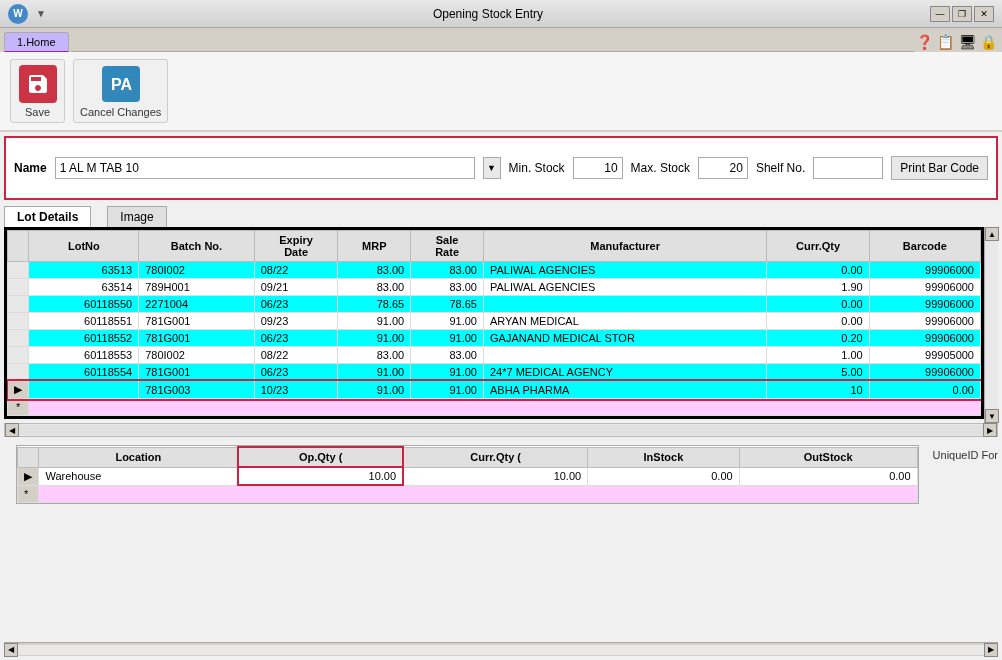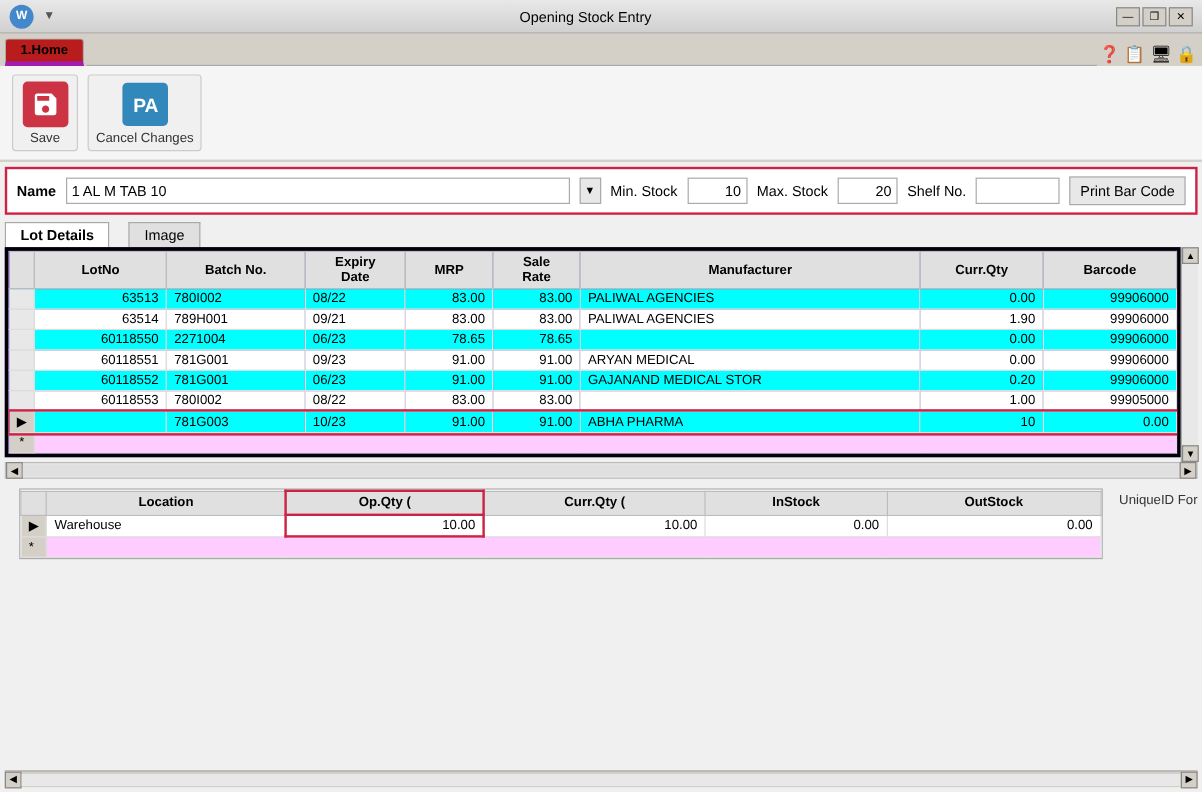--- a/index.html
+++ b/index.html
@@ -31,21 +31,21 @@
     }
     .tab {
       background: #e8e8e8;
       border: 1px solid #aaa;
       border-bottom: none;
       padding: 3px 12px;
       font-size: 11px;
       cursor: pointer;
       border-radius: 3px 3px 0 0;
     }
-    .tab.active { background: #b91c1c; border-bottom: 4px solid #a21caf; font-weight: bold; }
+    .tab.active { background: #c4b5fd; border-bottom: 1px solid #a21caf; }
 
     
     .toolbar {
       background: #f5f5f5;
       border-bottom: 2px solid #d4d0c8;
       padding: 6px 10px;
       display: flex;
       gap: 8px;
       align-items: center;
       min-height: 80px;
@@ -83,21 +83,21 @@
       display: flex; align-items: center; justify-content: center;
       color: white; font-size: 16px;
     }
     .toolbar-btn-label { font-size: 11px; color: #333; text-align: center; }
 
     
     .name-row {
       display: flex;
       align-items: center;
       gap: 8px;
-      padding: 6px 8px;
+      padding: 18px 8px;
       border: 2px solid #cc2244;
       background: white;
       margin-bottom: 6px;
     }
     .name-label { font-weight: bold; font-size: 12px; white-space: nowrap; }
     .name-input {
       flex: 1;
       border: 1px solid #aaa;
       padding: 2px 4px;
       font-size: 12px;
@@ -398,20 +398,31 @@
               <td class="cell-right">60118553</td>
               <td>780I002</td>
               <td>08/22</td>
               <td class="cell-right">83.00</td>
               <td class="cell-right">83.00</td>
               <td></td>
               <td class="cell-right">1.00</td>
               <td class="cell-right">99905000</td>
             </tr>
 
+            <tr class="row-cyan">
+              <td class="arrow-cell"></td>
+              <td class="cell-right">60118554</td>
+              <td>781G001</td>
+              <td>06/23</td>
+              <td class="cell-right">91.00</td>
+              <td class="cell-right">91.00</td>
+              <td>24*7 MEDICAL AGENCY</td>
+              <td class="cell-right">5.00</td>
+              <td class="cell-right">99906000</td>
+            </tr>
 
             <tr style="background:#00ffff; outline: 2px solid #cc2244;">
               <td class="arrow-cell" style="background:#d4d0c8;">▶</td>
               <td class="cell-right"></td>
               <td>781G003</td>
               <td>10/23</td>
               <td class="cell-right">91.00</td>
               <td class="cell-right">91.00</td>
               <td>ABHA PHARMA</td>
               <td style="text-align:right; background:#00ffff;">10</td>

